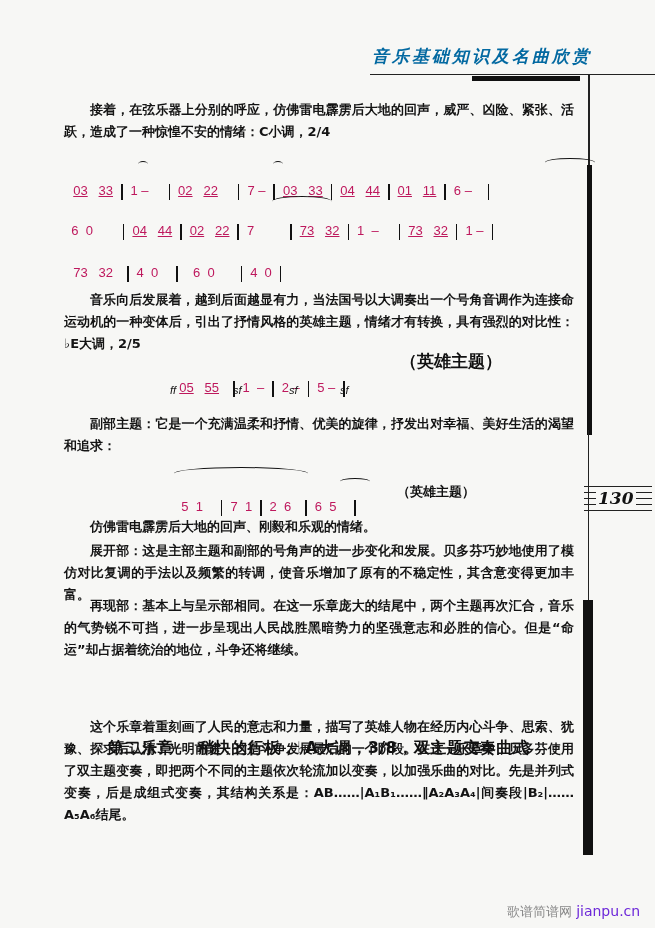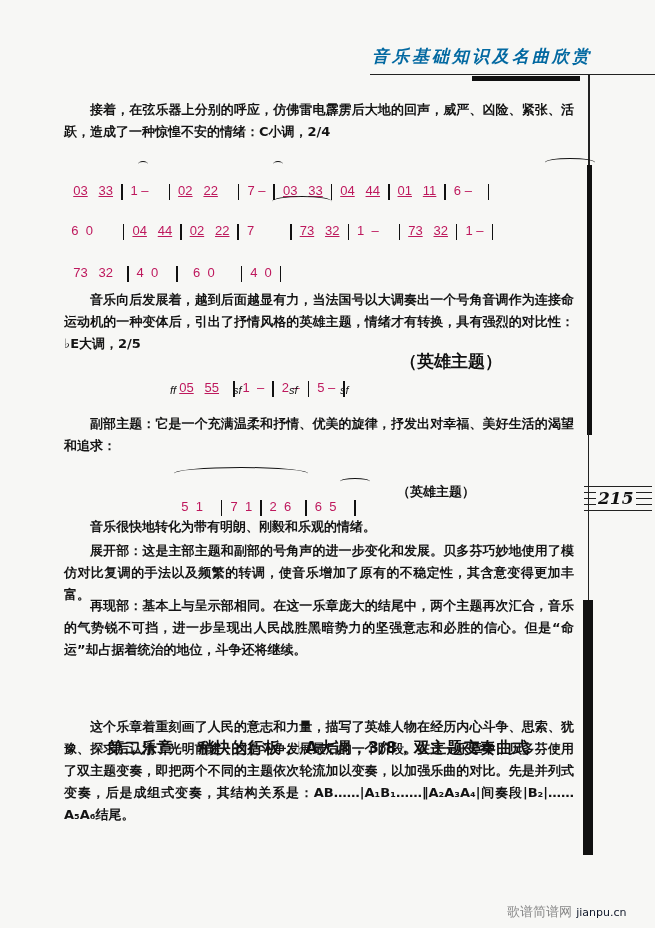--- a/index.html
+++ b/index.html
@@ -35,21 +35,21 @@
   .notation {
     font-family:"Liberation Sans", sans-serif; font-size:13px; color:#be185d; white-space:pre;
   }
   .u { text-decoration:underline; }
   .heading2 {
     left:108px; top:690px; font-size:16px; font-weight:bold; letter-spacing:0.5px; color:#111;margin-top:48px;
   }
   .watermark {
     left:507px; top:903px; font-size:13px; color:#888;
   }
-  .watermark .en { color:#0f172a; font-family:"DejaVu Sans", sans-serif; font-size:11px; }
+  .watermark .en { color:#6d28d9; font-family:"DejaVu Sans", sans-serif; font-size:14px; }
   .dyn { font-family:Liberation Sans, sans-serif; font-style:italic; font-size:11px; }
   .tie { position:absolute; border-top:1.4px solid #111; border-radius:50% 50% 0 0; }
   .bar { display:inline-block; width:1.5px; height:16px; background:#111; vertical-align:middle; margin:0 8px; }
 </style>
 </head>
 <body>
 
 <div class="abs header-title">音乐基础知识及名曲欣赏</div>
 <div class="abs header-rule-thin"></div>
 <div class="abs header-rule-thick"></div>
@@ -58,21 +58,21 @@
 <div class="abs right-edge-bar"></div>
 <div class="abs right-edge-line"></div>
 <div class="abs right-edge-mid"></div>
 <div class="abs right-edge-bot"></div>
 <div class="abs pagenum-wrap">
   <div class="pagenum-lines" style="top:2px"></div>
   <div class="pagenum-lines" style="top:8px"></div>
   <div class="pagenum-lines" style="top:14px"></div>
   <div class="pagenum-lines" style="top:20px"></div>
   <div class="pagenum-lines" style="top:26px"></div>
-  <span class="pagenum">215</span>
+  <span class="pagenum">130</span>
 </div>
 
 <div class="abs para indent" style="top:99px">接着，在弦乐器上分别的呼应，仿佛雷电霹雳后大地的回声，威严、凶险、紧张、活跃，造成了一种惊惶不安的情绪：C小调，2/4</div>
 
 <div class="abs notation" style="left:66px; top:168px">
   <span class="u">03</span>&nbsp;&nbsp;&nbsp;<span class="u">33</span><span class="bar"></span><span>1 –</span><span class="bar" style="margin-left:20px"></span><span class="u">02</span>&nbsp;&nbsp;&nbsp;<span class="u">22</span><span class="bar" style="margin-left:20px"></span><span>7 –</span><span class="bar"></span><span class="u">03</span>&nbsp;&nbsp;&nbsp;<span class="u">33</span><span class="bar"></span><span class="u">04</span>&nbsp;&nbsp;&nbsp;<span class="u">44</span><span class="bar"></span><span class="u">01</span>&nbsp;&nbsp;&nbsp;<span class="u">11</span><span class="bar"></span><span>6 –</span><span class="bar" style="margin-left:16px"></span>
 </div>
 <div class="tie" style="left:545px; top:158px; width:50px; height:8px"></div>
 <div class="tie" style="left:138px; top:161px; width:10px; height:5px"></div>
 <div class="tie" style="left:273px; top:161px; width:10px; height:5px"></div>
@@ -99,21 +99,21 @@
 
 <div class="abs para indent" style="top:413px">副部主题：它是一个充满温柔和抒情、优美的旋律，抒发出对幸福、美好生活的渴望和追求：</div>
 
 <div class="tie" style="left:174px; top:467px; width:134px; height:12px"></div>
 <div class="tie" style="left:340px; top:478px; width:30px; height:6px"></div>
 <div class="abs notation" style="left:174px; top:484px">
   <span>5  1</span><span class="bar" style="margin-left:18px"></span><span>7  1</span><span class="bar"></span><span>2  6</span><span class="bar" style="margin-left:14px"></span><span>6  5</span><span class="bar" style="margin-left:18px"></span>
 </div>
 <div class="abs" style="left:397px; top:483px; font-size:13px; font-weight:bold">（英雄主题）</div>
 
-<div class="abs para indent" style="top:516px">音乐很快地转化为带有明朗、刚毅和乐观的情绪。</div>
+<div class="abs para indent" style="top:516px">仿佛雷电霹雳后大地的回声、刚毅和乐观的情绪。</div>
 <div class="abs para indent" style="top:540px">展开部：这是主部主题和副部的号角声的进一步变化和发展。贝多芬巧妙地使用了模仿对比复调的手法以及频繁的转调，使音乐增加了原有的不稳定性，其含意变得更加丰富。</div>
 <div class="abs para indent" style="top:595px">再现部：基本上与呈示部相同。在这一乐章庞大的结尾中，两个主题再次汇合，音乐的气势锐不可挡，进一步呈现出人民战胜黑暗势力的坚强意志和必胜的信心。但是“命运”却占据着统治的地位，斗争还将继续。</div>
 
 <div class="abs heading2">
   <span>第二乐章</span>&nbsp;&nbsp;&nbsp;&nbsp;<span>稍快的行板，♭A大调，3/8，双主题变奏曲式</span>
 </div>
 
 <div class="abs para indent" style="top:716px">这个乐章着重刻画了人民的意志和力量，描写了英雄人物在经历内心斗争、思索、犹豫、探求后认清了光明前途，这是斗争发展最后的一个阶段。在这一乐章中，贝多芬使用了双主题变奏，即把两个不同的主题依次轮流加以变奏，以加强乐曲的对比。先是并列式变奏，后是成组式变奏，其结构关系是：AB……|A₁B₁……‖A₂A₃A₄|间奏段|B₂|……A₅A₆结尾。</div>
 
 <div class="abs watermark">

